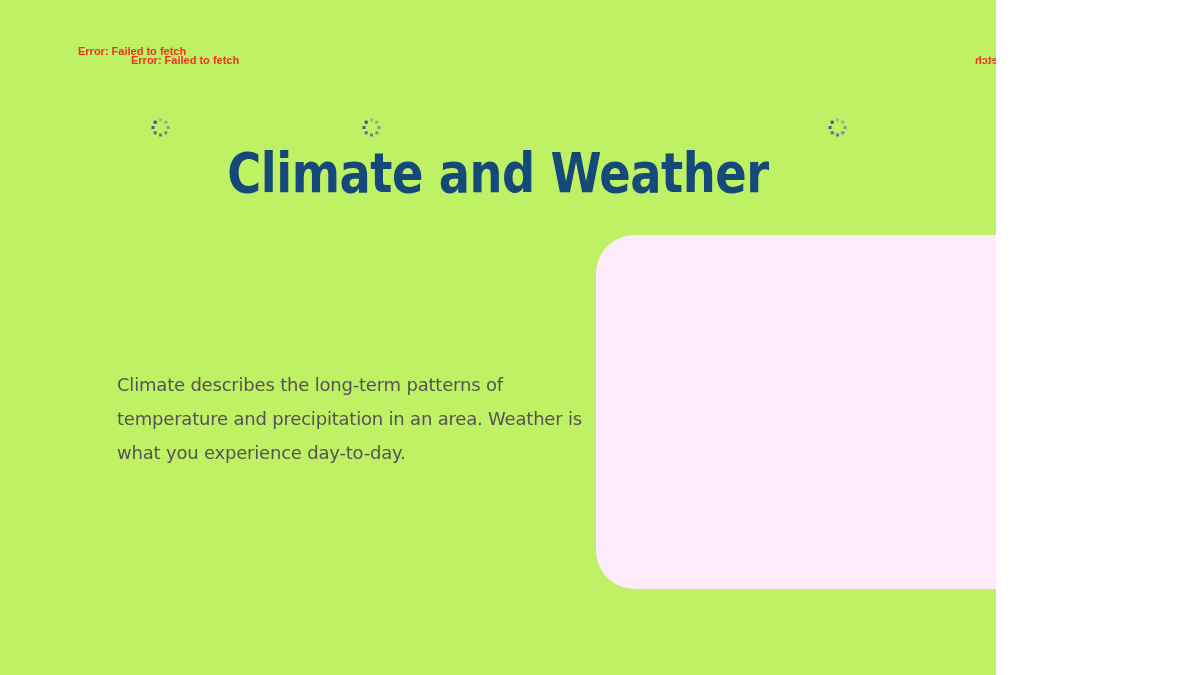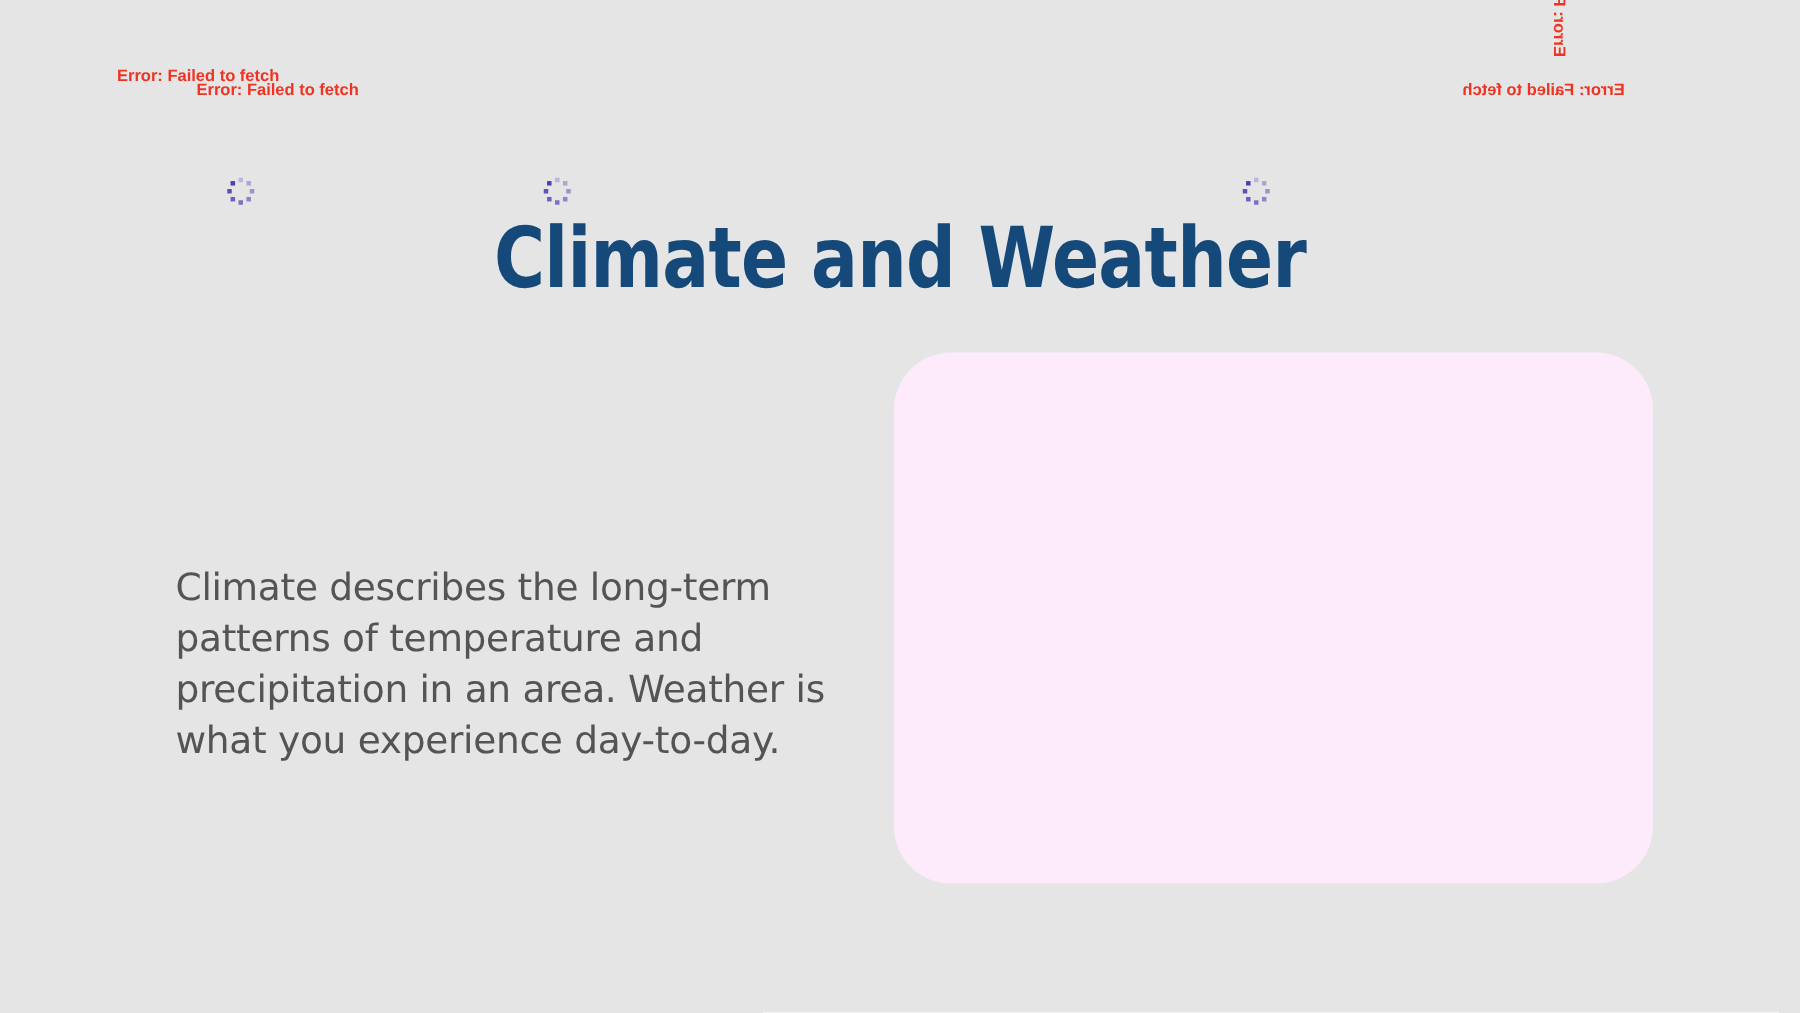--- a/index.html
+++ b/index.html
@@ -5,23 +5,23 @@
   html, body {
     margin: 0;
     padding: 0;
     background: #ffffff;
   }
   body {
     font-family: "Liberation Sans", sans-serif;
   }
   #slide {
     position: relative;
-    width: 1200px;
+    width: 996px;
     height: 675px;
-    background: #e5e5e5;
+    background: #bef264;
     overflow: hidden;
   }
 
   
   .error-text {
     position: absolute;
     color: #ee3322;
     font-family: "Liberation Sans", sans-serif;
     font-size: 11px;
     font-weight: 700;
@@ -78,21 +78,21 @@
   }
 
   
   #body-copy {
     position: absolute;
     left: 117px;
     top: 350px;
     width: 470px;
     color: #545454;
     font-family: "DejaVu Sans", "Liberation Sans", sans-serif;
-    font-size: 25px;
+    font-size: 18px;
     font-weight: 400;
     line-height: 34px;
     letter-spacing: -0.2px;
   }
 
   
   #media-panel {
     position: absolute;
     left: 596px;
     top: 235px;

